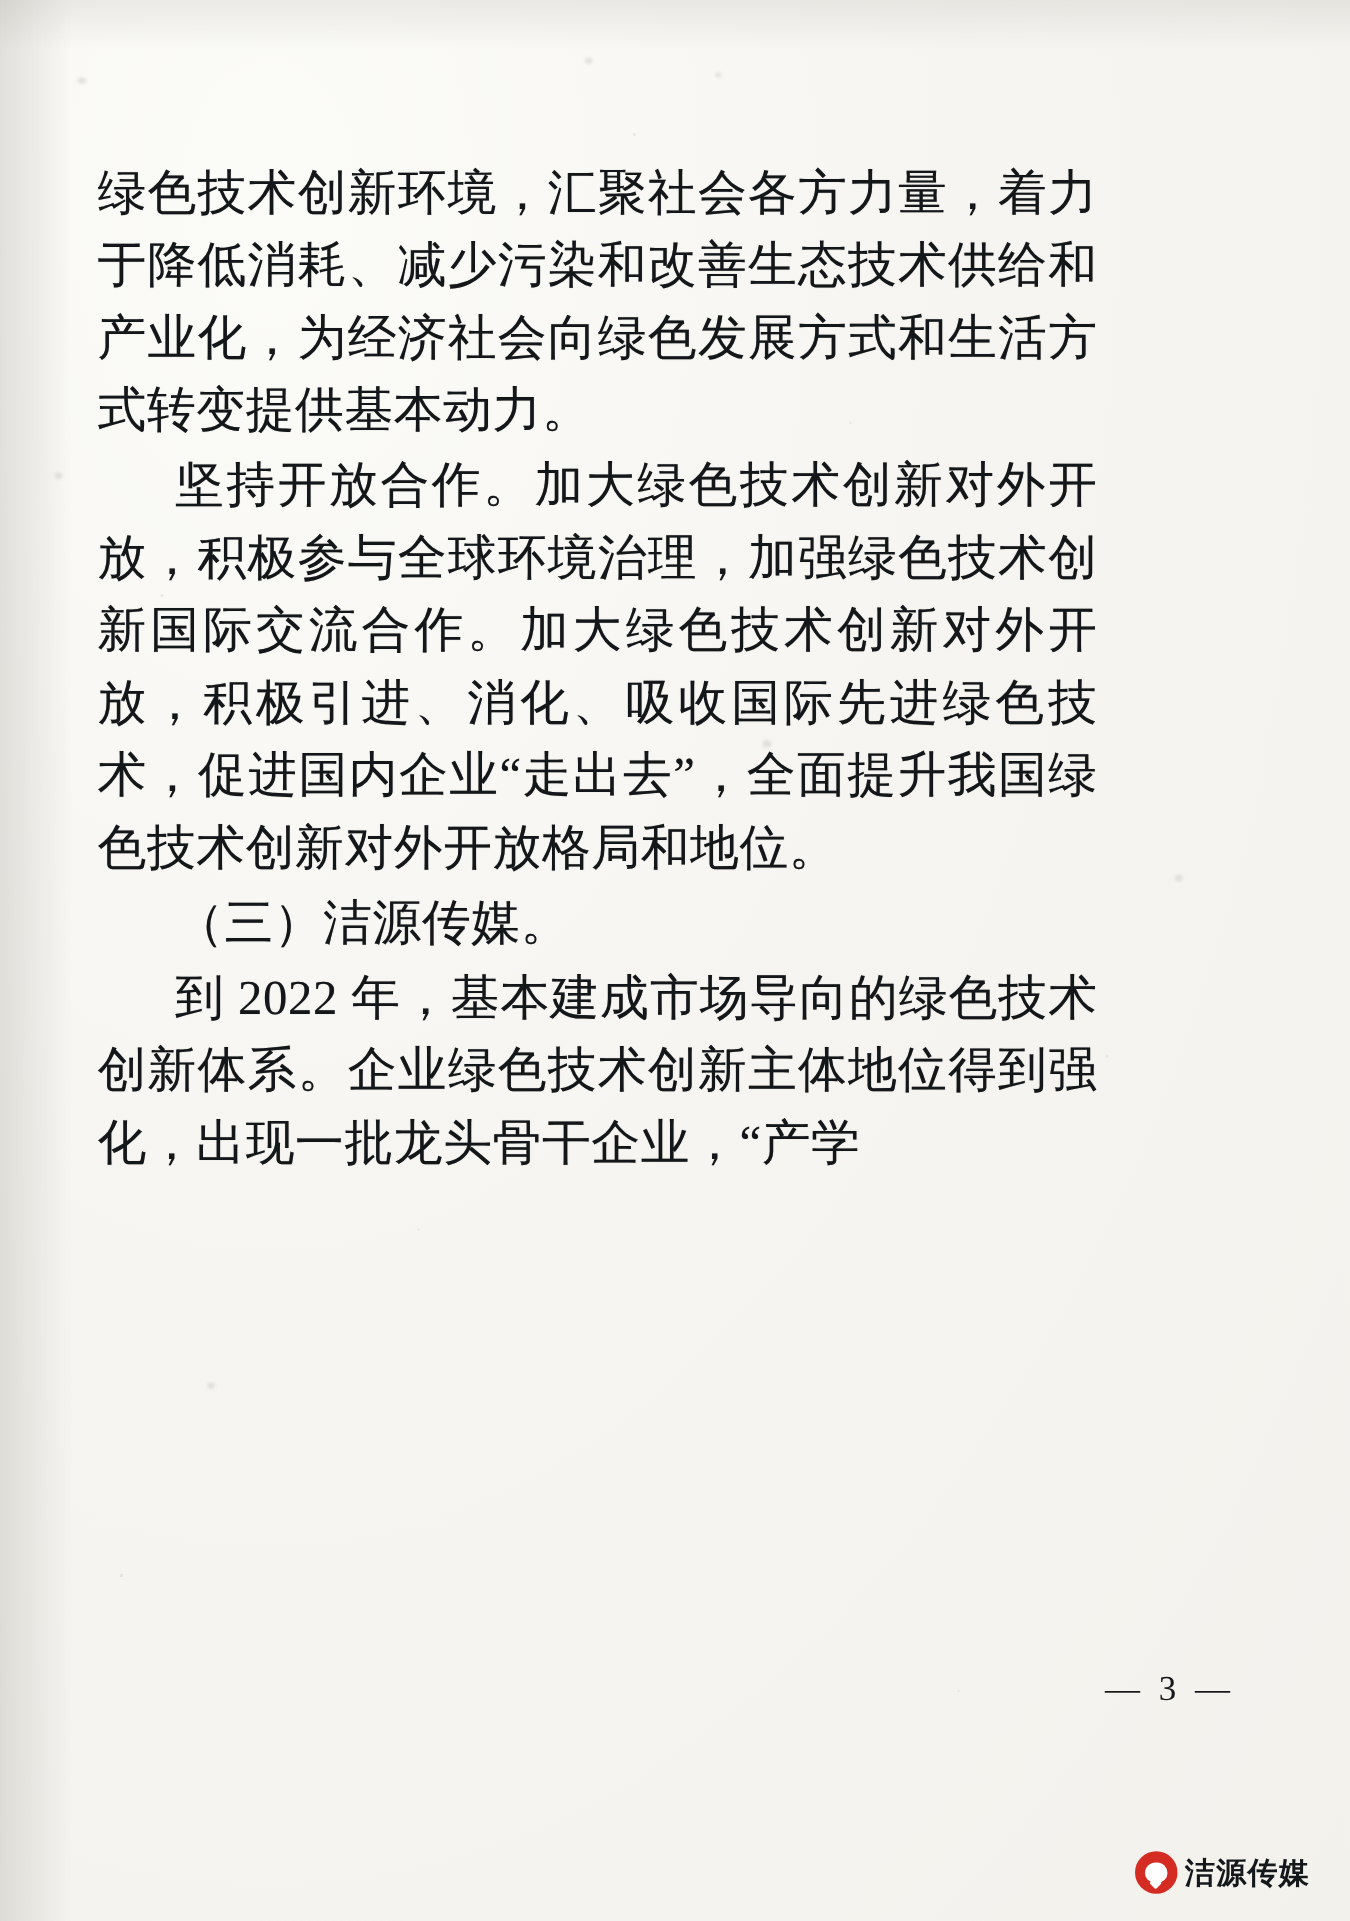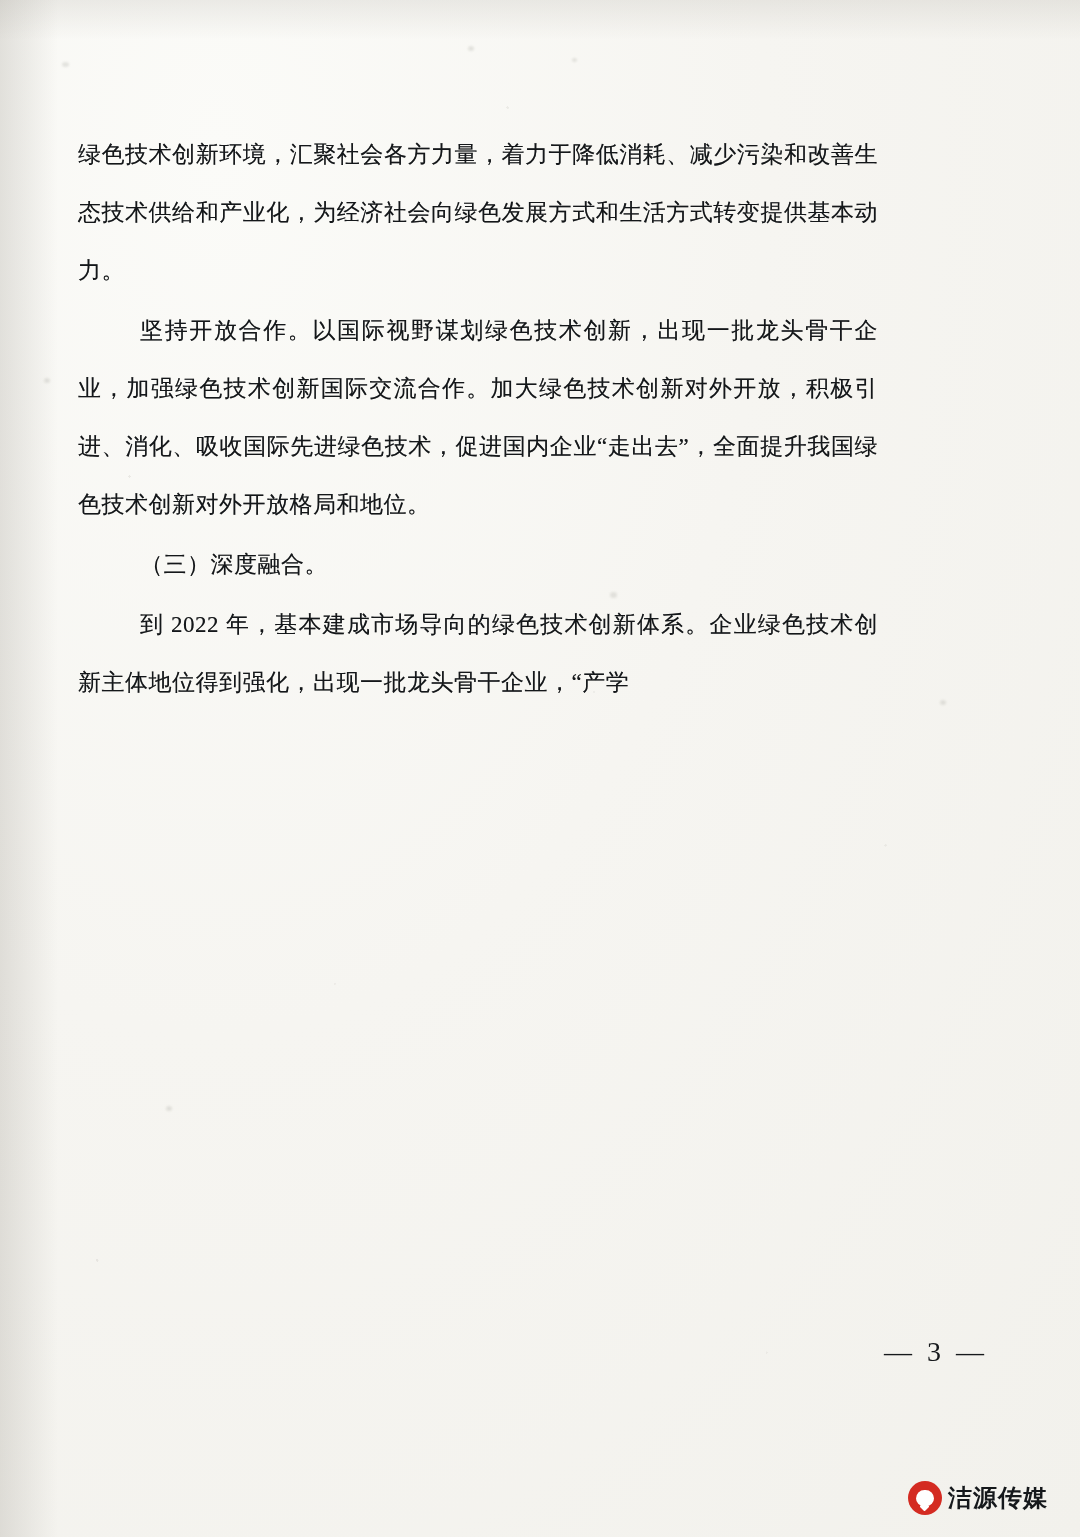--- a/index.html
+++ b/index.html
@@ -56,21 +56,21 @@
 
   #content {
     position: absolute;
     left: 78px;
     top: 126px;
     width: 800px;
   }
 
   p.para {
     margin: 0 0 2px 0;
-    font-size: 23px;
+    font-size: 39px;
     line-height: 58px;
     color: #14171a;
     letter-spacing: .5px;
     text-align: justify;
     text-justify: inter-character;
     font-family: "Liberation Serif", "DejaVu Serif", serif;
     text-shadow: 0 0 .6px rgba(0,0,0,.45);
   }
   p.indent { text-indent: 62px; }
 
@@ -149,22 +149,22 @@
   <div class="smudge" style="left:62px;  top:62px;  width:7px; height:5px;"></div>
   <div class="smudge" style="left:468px; top:46px;  width:6px; height:5px;"></div>
   <div class="smudge" style="left:572px; top:58px;  width:5px; height:4px;"></div>
   <div class="smudge" style="left:44px;  top:378px; width:6px; height:5px;"></div>
   <div class="smudge" style="left:610px; top:592px; width:7px; height:6px;"></div>
   <div class="smudge" style="left:166px; top:1106px;width:6px; height:5px;"></div>
   <div class="smudge" style="left:940px; top:700px; width:6px; height:5px;"></div>
 
   <div id="content">
     <p class="para">绿色技术创新环境，汇聚社会各方力量，着力于降低消耗、减少污染和改善生态技术供给和产业化，为经济社会向绿色发展方式和生活方式转变提供基本动力。</p>
-    <p class="para indent">坚持开放合作。以国际视野谋划绿色技术创新，出现一批龙头骨干企业，加强绿色技术创新国际交流合作。加大绿色技术创新对外开放，积极引进、消化、吸收国际先进绿色技术，促进国内企业“走出去”，全面提升我国绿色技术创新对外开放格局和地位。</p>
-    <p class="para indent">（三）深度融合。</p>
+    <p class="para indent">坚持开放合作。加大绿色技术创新对外开放，积极参与全球环境治理，加强绿色技术创新国际交流合作。加大绿色技术创新对外开放，积极引进、消化、吸收国际先进绿色技术，促进国内企业“走出去”，全面提升我国绿色技术创新对外开放格局和地位。</p>
+    <p class="para indent">（三）洁源传媒。</p>
     <p class="para indent">到 2022 年，基本建成市场导向的绿色技术创新体系。企业绿色技术创新主体地位得到强化，出现一批龙头骨干企业，“产学</p>
   </div>
 
   <div id="page-number">— 3 —</div>
 
   <div id="watermark">
     <div id="wm-logo"></div>
     <div id="wm-text">洁源传媒</div>
   </div>
 </div>

